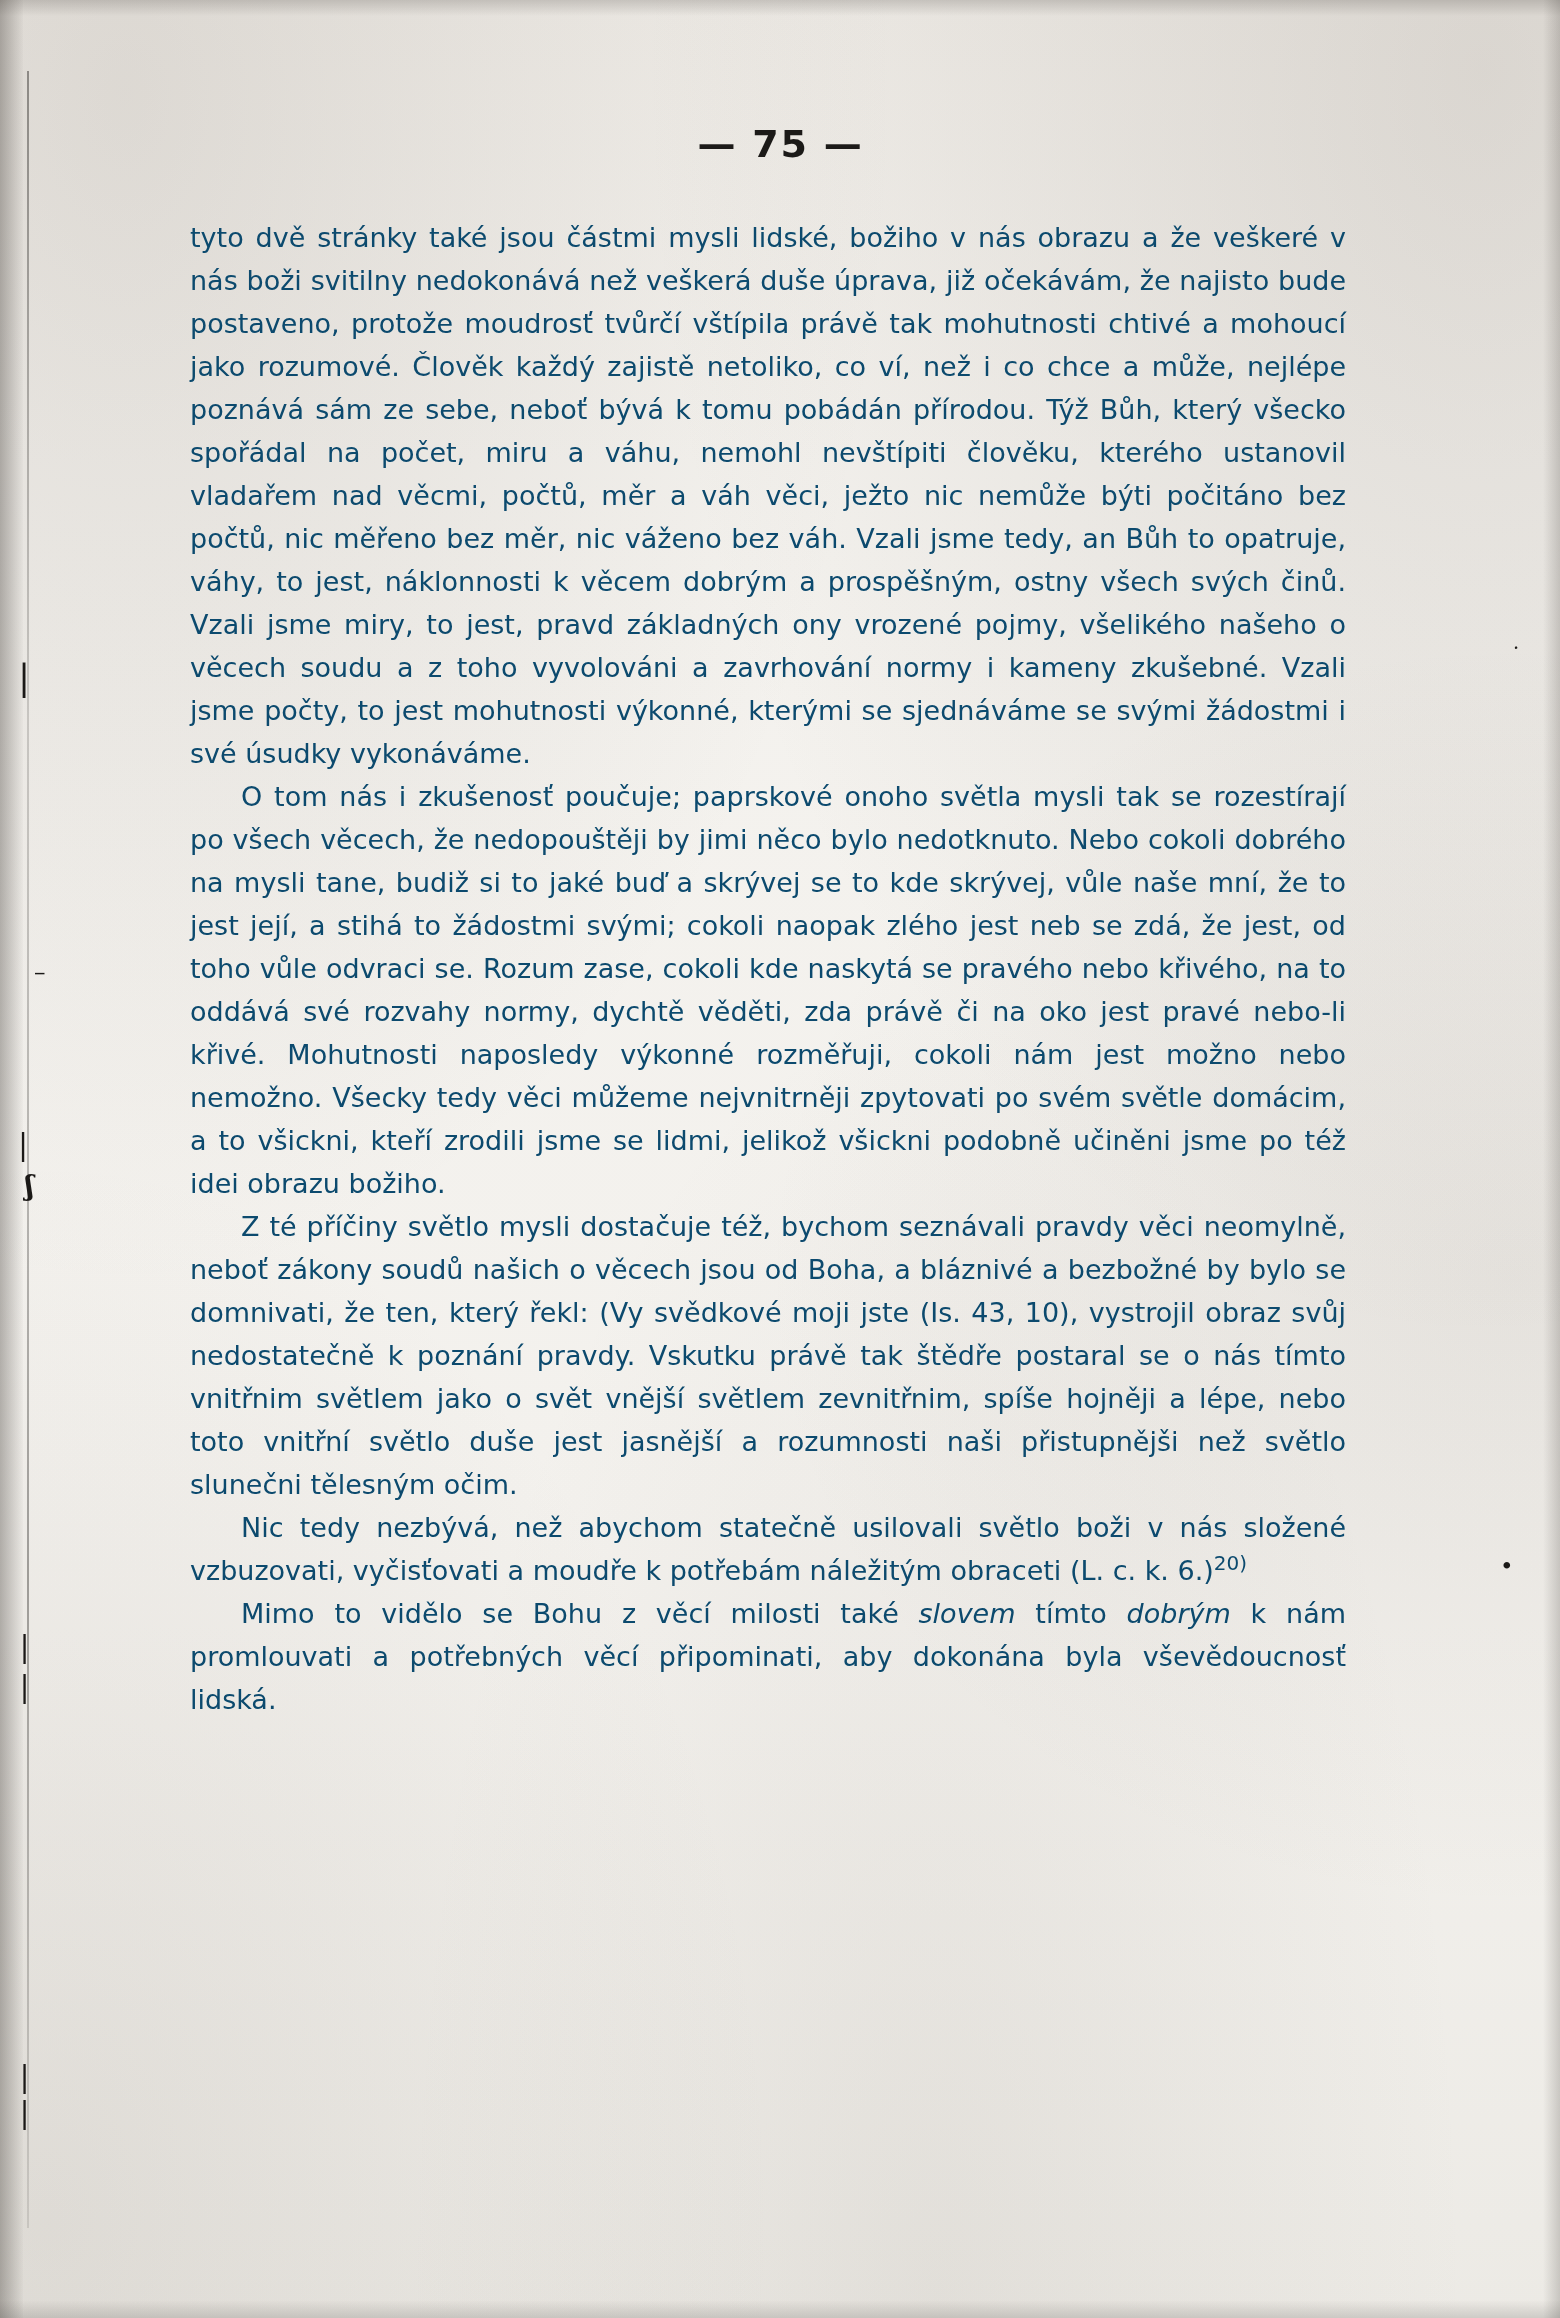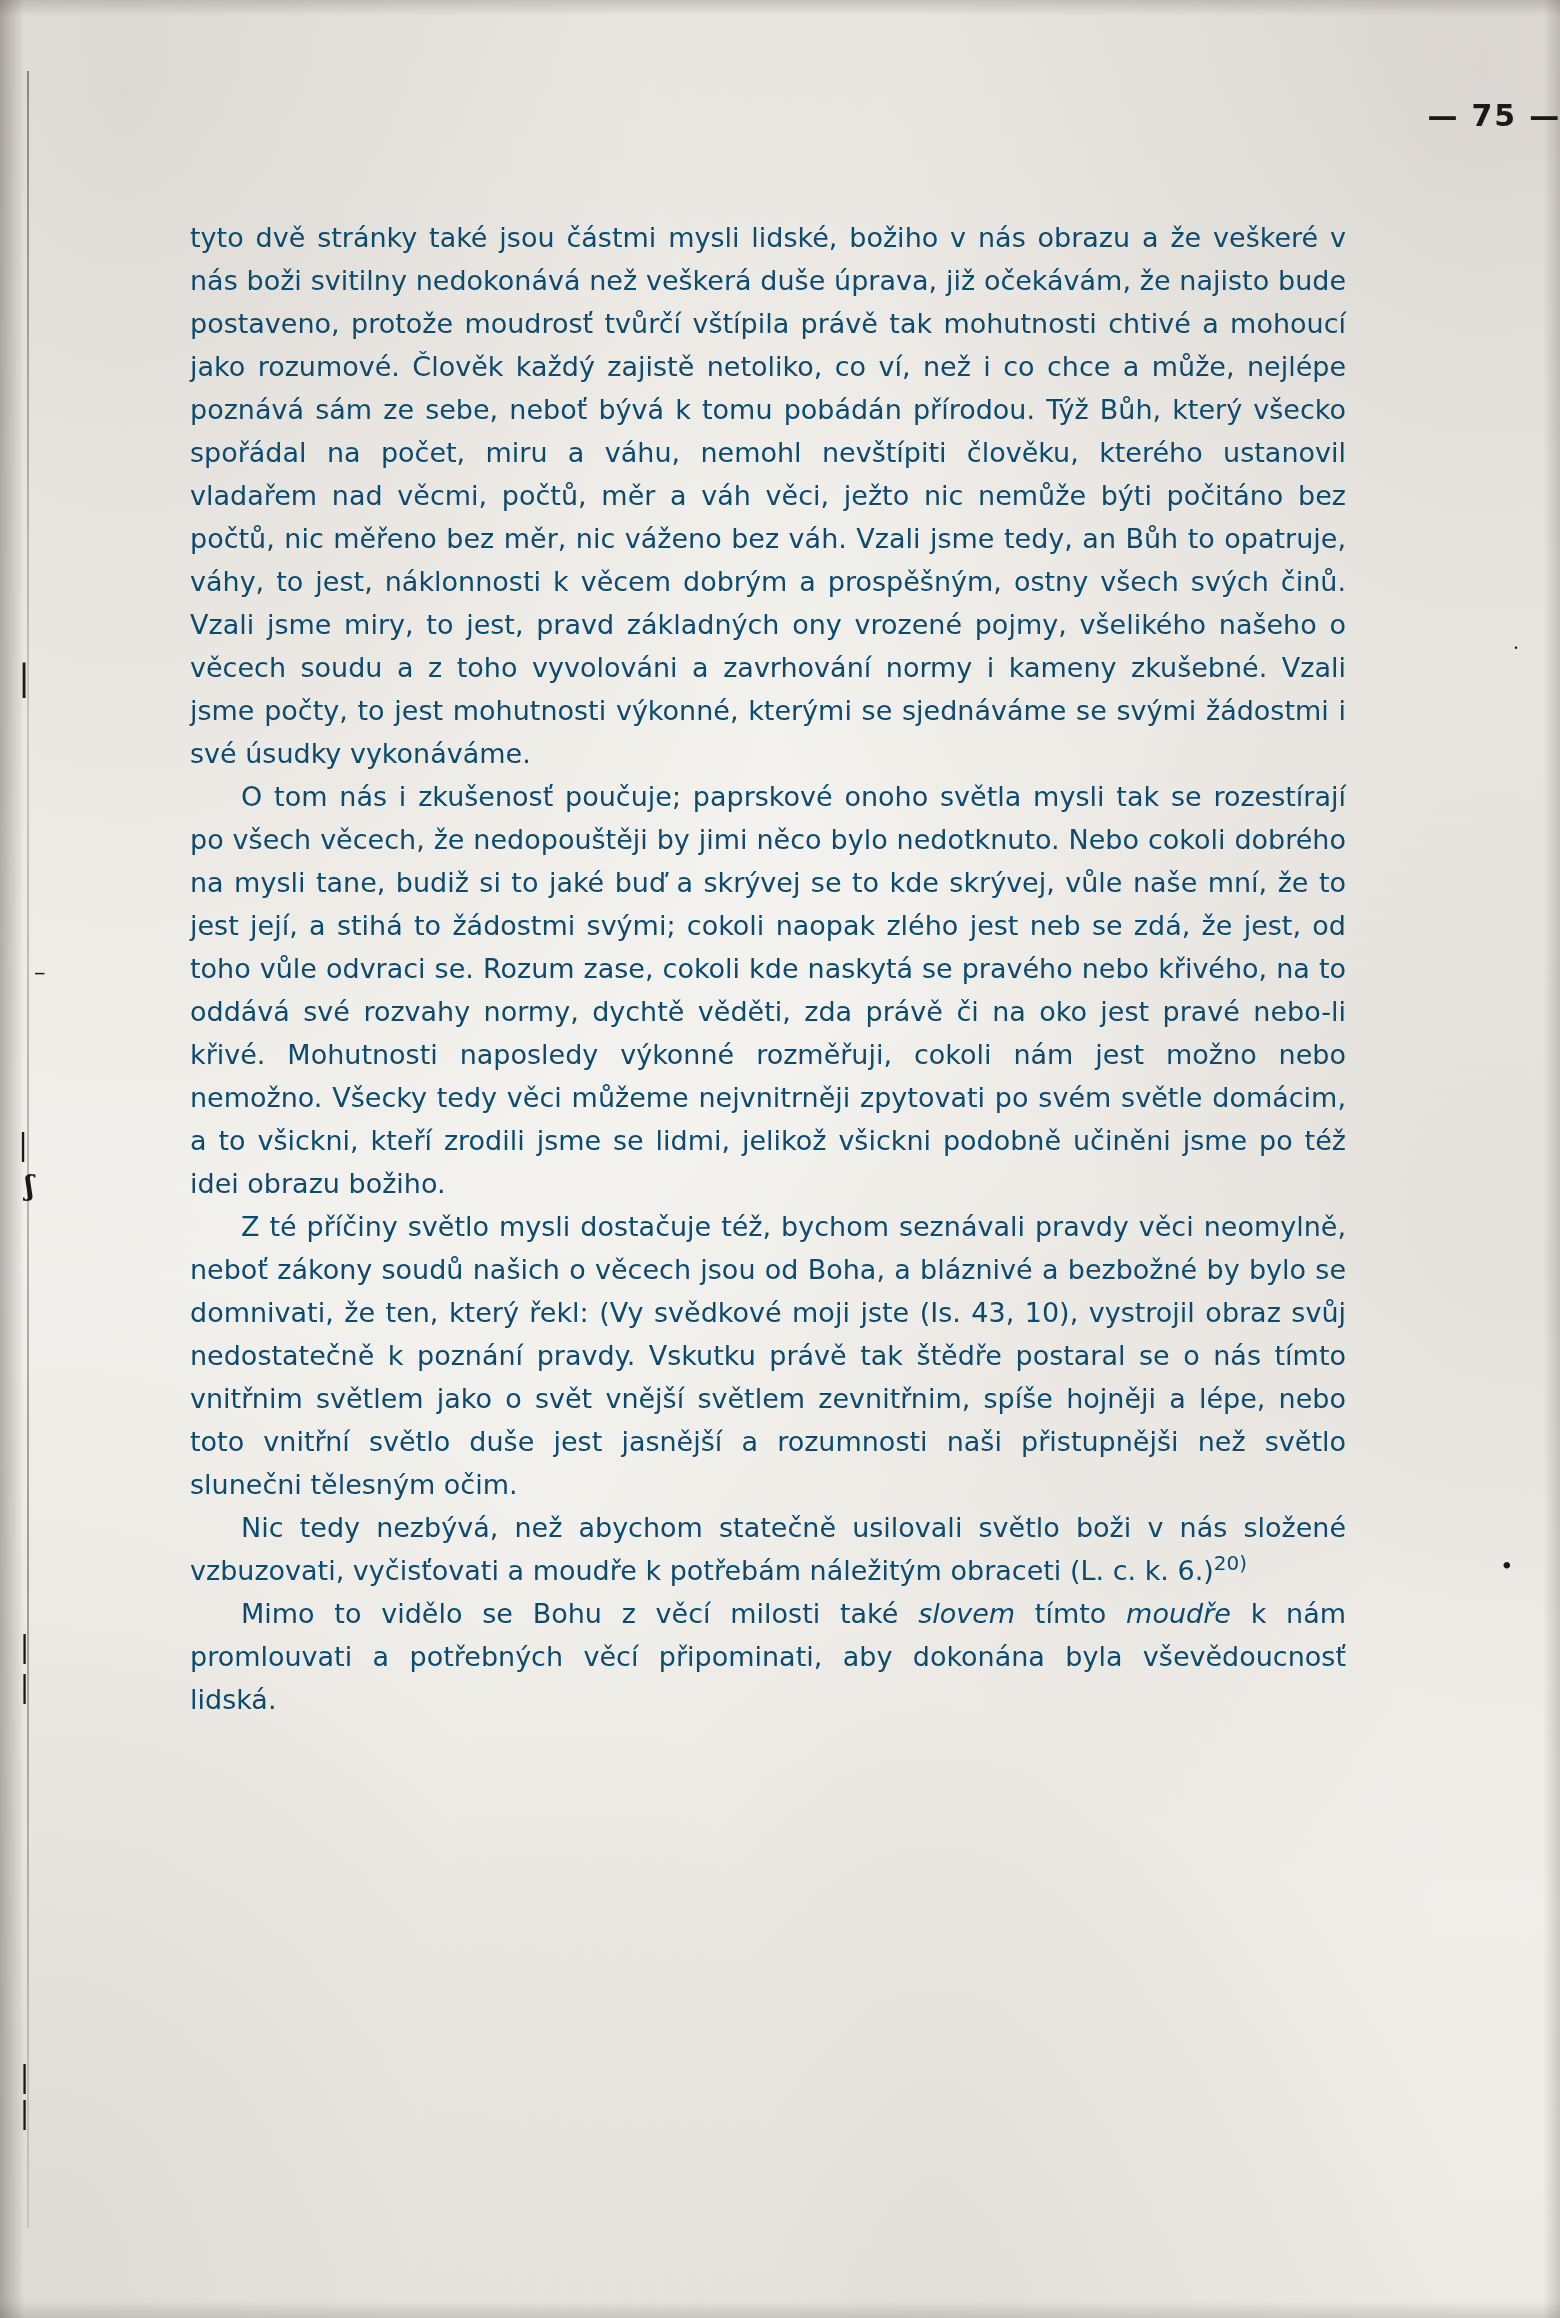--- a/index.html
+++ b/index.html
@@ -63,26 +63,26 @@
     left: 27px;
     top: 71px;
     width: 1.8px;
     height: 2157px;
     background: linear-gradient(180deg, rgba(40,38,35,0.45), rgba(40,38,35,0.18) 30%, rgba(40,38,35,0.40) 70%, rgba(40,38,35,0.12));
     pointer-events: none;
   }
 
   .folio {
     position: absolute;
-    top: 98px;
+    top: 122px;
     left: 0;
     width: 100%;
-    text-align: right;
+    text-align: center;
     font-family: "DejaVu Sans", sans-serif;
-    font-size: 30px;
+    font-size: 38px;
     font-weight: 700;
     letter-spacing: 1.8px;
     color: #1c1a18;
   }
 
   .textblock {
     position: absolute;
     left: 190px;
     top: 216px;
     width: 1156px;
@@ -137,21 +137,21 @@
   <div class="edge-right"></div>
   <div class="vline"></div>
 
   <div class="folio">— 75 —</div>
 
   <div class="textblock">
     <p>tyto dvě stránky také jsou částmi mysli lidské, božiho v nás obrazu a že veškeré v nás boži svitilny nedokonává než veškerá duše úprava, již očekávám, že najisto bude postaveno, protože moudrosť tvůrčí vštípila právě tak mohutnosti chtivé a mohoucí jako rozumové. Člověk každý zajistě netoliko, co ví, než i co chce a může, nejlépe poznává sám ze sebe, neboť bývá k tomu pobádán přírodou. Týž Bůh, který všecko spořádal na počet, miru a váhu, nemohl nevštípiti člověku, kterého ustanovil vladařem nad věcmi, počtů, měr a váh věci, ježto nic nemůže býti počitáno bez počtů, nic měřeno bez měr, nic váženo bez váh. Vzali jsme tedy, an Bůh to opatruje, váhy, to jest, náklonnosti k věcem dobrým a prospěšným, ostny všech svých činů. Vzali jsme miry, to jest, pravd základných ony vrozené pojmy, všelikého našeho o věcech soudu a z toho vyvolováni a zavrhování normy i kameny zkušebné. Vzali jsme počty, to jest mohutnosti výkonné, kterými se sjednáváme se svými žádostmi i své úsudky vykonáváme.</p>
     <p class="ind">O tom nás i zkušenosť poučuje; paprskové onoho světla mysli tak se rozestírají po všech věcech, že nedopouštěji by jimi něco bylo nedotknuto. Nebo cokoli dobrého na mysli tane, budiž si to jaké buď a skrývej se to kde skrývej, vůle naše mní, že to jest její, a stihá to žádostmi svými; cokoli naopak zlého jest neb se zdá, že jest, od toho vůle odvraci se. Rozum zase, cokoli kde naskytá se pravého nebo křivého, na to oddává své rozvahy normy, dychtě věděti, zda právě či na oko jest pravé nebo-li křivé. Mohutnosti naposledy výkonné rozměřuji, cokoli nám jest možno nebo nemožno. Všecky tedy věci můžeme nejvnitrněji zpytovati po svém světle domácim, a to všickni, kteří zrodili jsme se lidmi, jelikož všickni podobně učiněni jsme po též idei obrazu božiho.</p>
     <p class="ind">Z té příčiny světlo mysli dostačuje též, bychom seznávali pravdy věci neomylně, neboť zákony soudů našich o věcech jsou od Boha, a bláznivé a bezbožné by bylo se domnivati, že ten, který řekl: (Vy svědkové moji jste (Is. 43, 10), vystrojil obraz svůj nedostatečně k poznání pravdy. Vskutku právě tak štědře postaral se o nás tímto vnitřnim světlem jako o svět vnější světlem zevnitřnim, spíše hojněji a lépe, nebo toto vnitřní světlo duše jest jasnější a rozumnosti naši přistupnějši než světlo slunečni tělesným očim.</p>
     <p class="ind"><span>Nic tedy nezbývá, než abychom statečně usilovali světlo boži v nás složené vzbuzovati, vyčisťovati a moudře k potřebám náležitým obraceti (L. c. k. 6.)</span><span class="sup">20)</span></p>
-    <p class="ind"><span>Mimo to vidělo se Bohu z věcí milosti také </span><em>slovem</em><span> tímto </span><em>moudře</em><span> k nám promlouvati a potřebných věcí připominati, aby dokonána byla vševědoucnosť lidská.</span></p>
+    <p class="ind"><span>Mimo to vidělo se Bohu z věcí milosti také </span><em>slovem</em><span> tímto </span><em>dobrým</em><span> k nám promlouvati a potřebných věcí připominati, aby dokonána byla vševědoucnosť lidská.</span></p>
   </div>
 
   <div class="mark m1">|</div>
   <div class="mark m2">|</div>
   <div class="mark m3">ʃ</div>
   <div class="mark m4">|</div>
   <div class="mark m5">|</div>
   <div class="mark m6">|</div>
   <div class="mark m7">|</div>
   <div class="mark m8">–</div>

